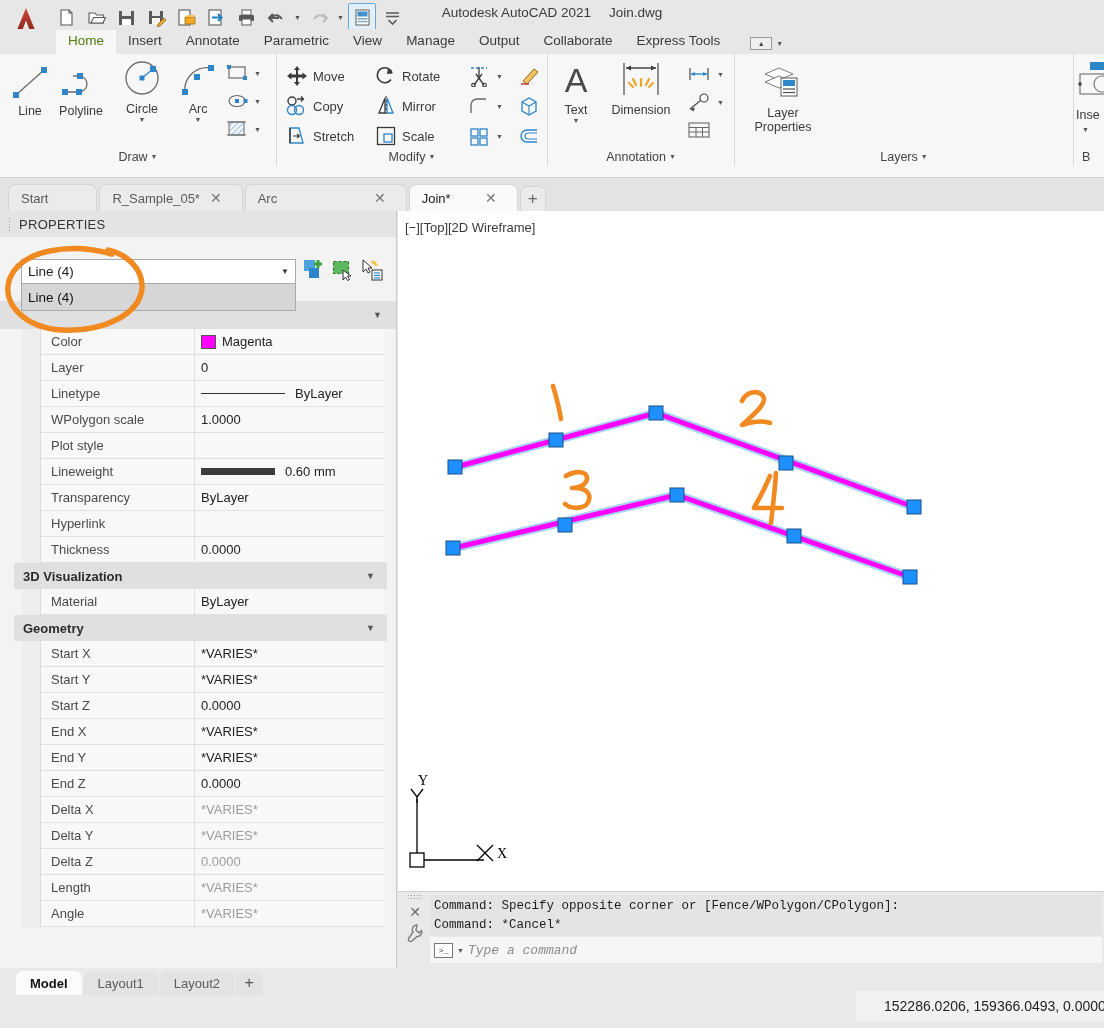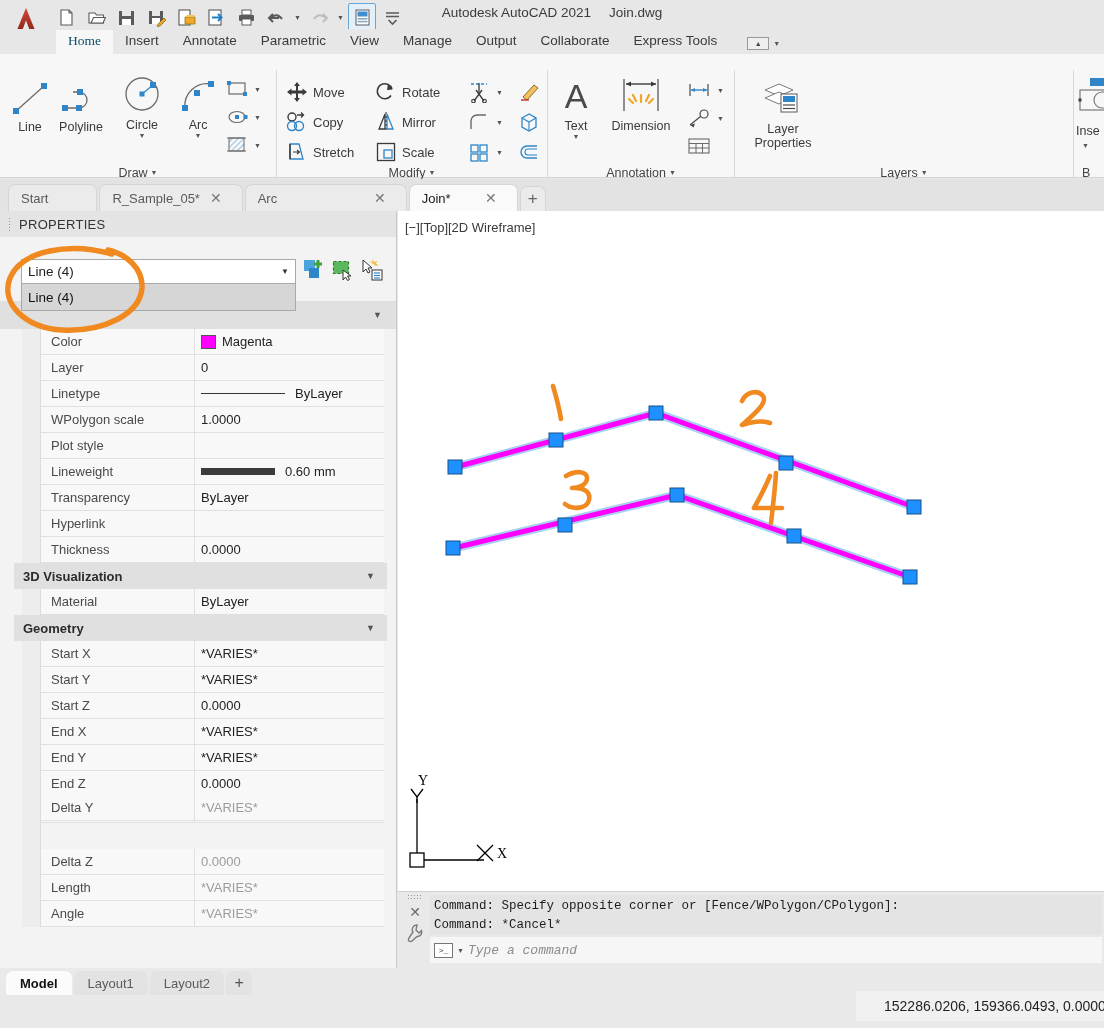--- a/index.html
+++ b/index.html
@@ -35,34 +35,34 @@
   .apptitle .fname { margin-left: 18px; }
 
   
   .ribbon-tabs {
     position: absolute; top: 29px; left: 0; width: 1104px; height: 25px;
     background: #e7e7e7; display: flex; align-items: flex-end; padding-left: 56px;
   }
   .rtab {
     font-size: 13.5px; color: #3a3a3a; padding: 3px 12px 5px 12px; line-height: 16px;
   }
-  .rtab.active { background: #f7f7f7; color: #0c4a6e; font-family: Liberation Serif, serif; }
+  .rtab.active { background: #f7f7f7; color: #4d7c0f; }
   .rtab-min { display: flex; align-items: center; gap: 4px; margin-left: 18px; padding-bottom: 4px; }
   .minbox {
     width: 22px; height: 13px; border: 1px solid #9a9a9a; background: #efefef;
     display: flex; align-items: center; justify-content: center; font-size: 7px; color: #444;
   }
   .mincaret { font-size: 7px; color: #555; }
 
   
   .ribbon {
     position: absolute; top: 54px; left: 0; width: 1104px; height: 124px;
     background: #f7f7f7; border-bottom: 1px solid #d3d3d3;
   }
-  .panel { position: absolute; top: 16px; height: 112px; border-right: 1px solid #d8d8d8; }
+  .panel { position: absolute; top: 0; height: 112px; border-right: 1px solid #d8d8d8; }
   .panel-title {
     position: absolute; bottom: 2px; left: 0; width: 100%; text-align: center;
     font-size: 12.5px; color: #444;
   }
   .panel-title .tcaret { font-size: 7px; color: #555; margin-left: 3px; vertical-align: 2px; }
   .bigbtn {
     position: absolute; display: flex; flex-direction: column; align-items: center;
     width: 56px;
   }
   .bigbtn .lbl { font-size: 12.5px; color: #3a3a3a; margin-top: 2px; }
@@ -178,21 +178,21 @@
   .cmd-icon { width: 19px; height: 15px; background: #fff; border: 1px solid #777;
     display: flex; align-items: center; justify-content: center; font-size: 8px;
     font-family: "Liberation Mono", monospace; color: #333; }
   .cmd-ph { font-family: "Liberation Mono", monospace; font-size: 13px; font-style: italic; color: #8c8c8c; }
 
   
   .statusbar {
     position: absolute; left: 0; top: 968px; width: 1104px; height: 60px;
     background: #e9e9e9;
   }
-  .ltabs { position: absolute; left: 6px; top: 3px; display: flex; align-items: flex-end; }
+  .ltabs { position: absolute; left: 16px; top: 3px; display: flex; align-items: flex-end; }
   .ltab {
     height: 24px; padding: 0 14px; display: flex; align-items: center;
     font-size: 13px; color: #5c5c5c; background: #e3e3e3;
     border-top-left-radius: 7px; border-top-right-radius: 7px; margin-right: 2px;
   }
   .ltab.active { background: #fbfbfb; color: #111; font-weight: bold; }
   .ltab-plus { width: 26px; height: 24px; display: flex; align-items: center; justify-content: center;
     font-size: 16px; color: #555; background: #e3e3e3;
     border-top-left-radius: 7px; border-top-right-radius: 7px; }
   .coords {
@@ -708,21 +708,21 @@
       <div class="v">*VARIES*</div>
     </div>
     <div class="prow" style="top:560px;">
       <div class="k">End Z</div>
       <div class="v">0.0000</div>
     </div>
     <div class="prow" style="top:586px;">
       <div class="k">Delta X</div>
       <div class="v dim">*VARIES*</div>
     </div>
-    <div class="prow" style="top:584px;">
+    <div class="prow" style="top:612px;">
       <div class="k">Delta Y</div>
       <div class="v dim">*VARIES*</div>
     </div>
     <div class="prow" style="top:638px;">
       <div class="k">Delta Z</div>
       <div class="v dim">0.0000</div>
     </div>
     <div class="prow" style="top:664px;">
       <div class="k">Length</div>
       <div class="v dim">*VARIES*</div>

